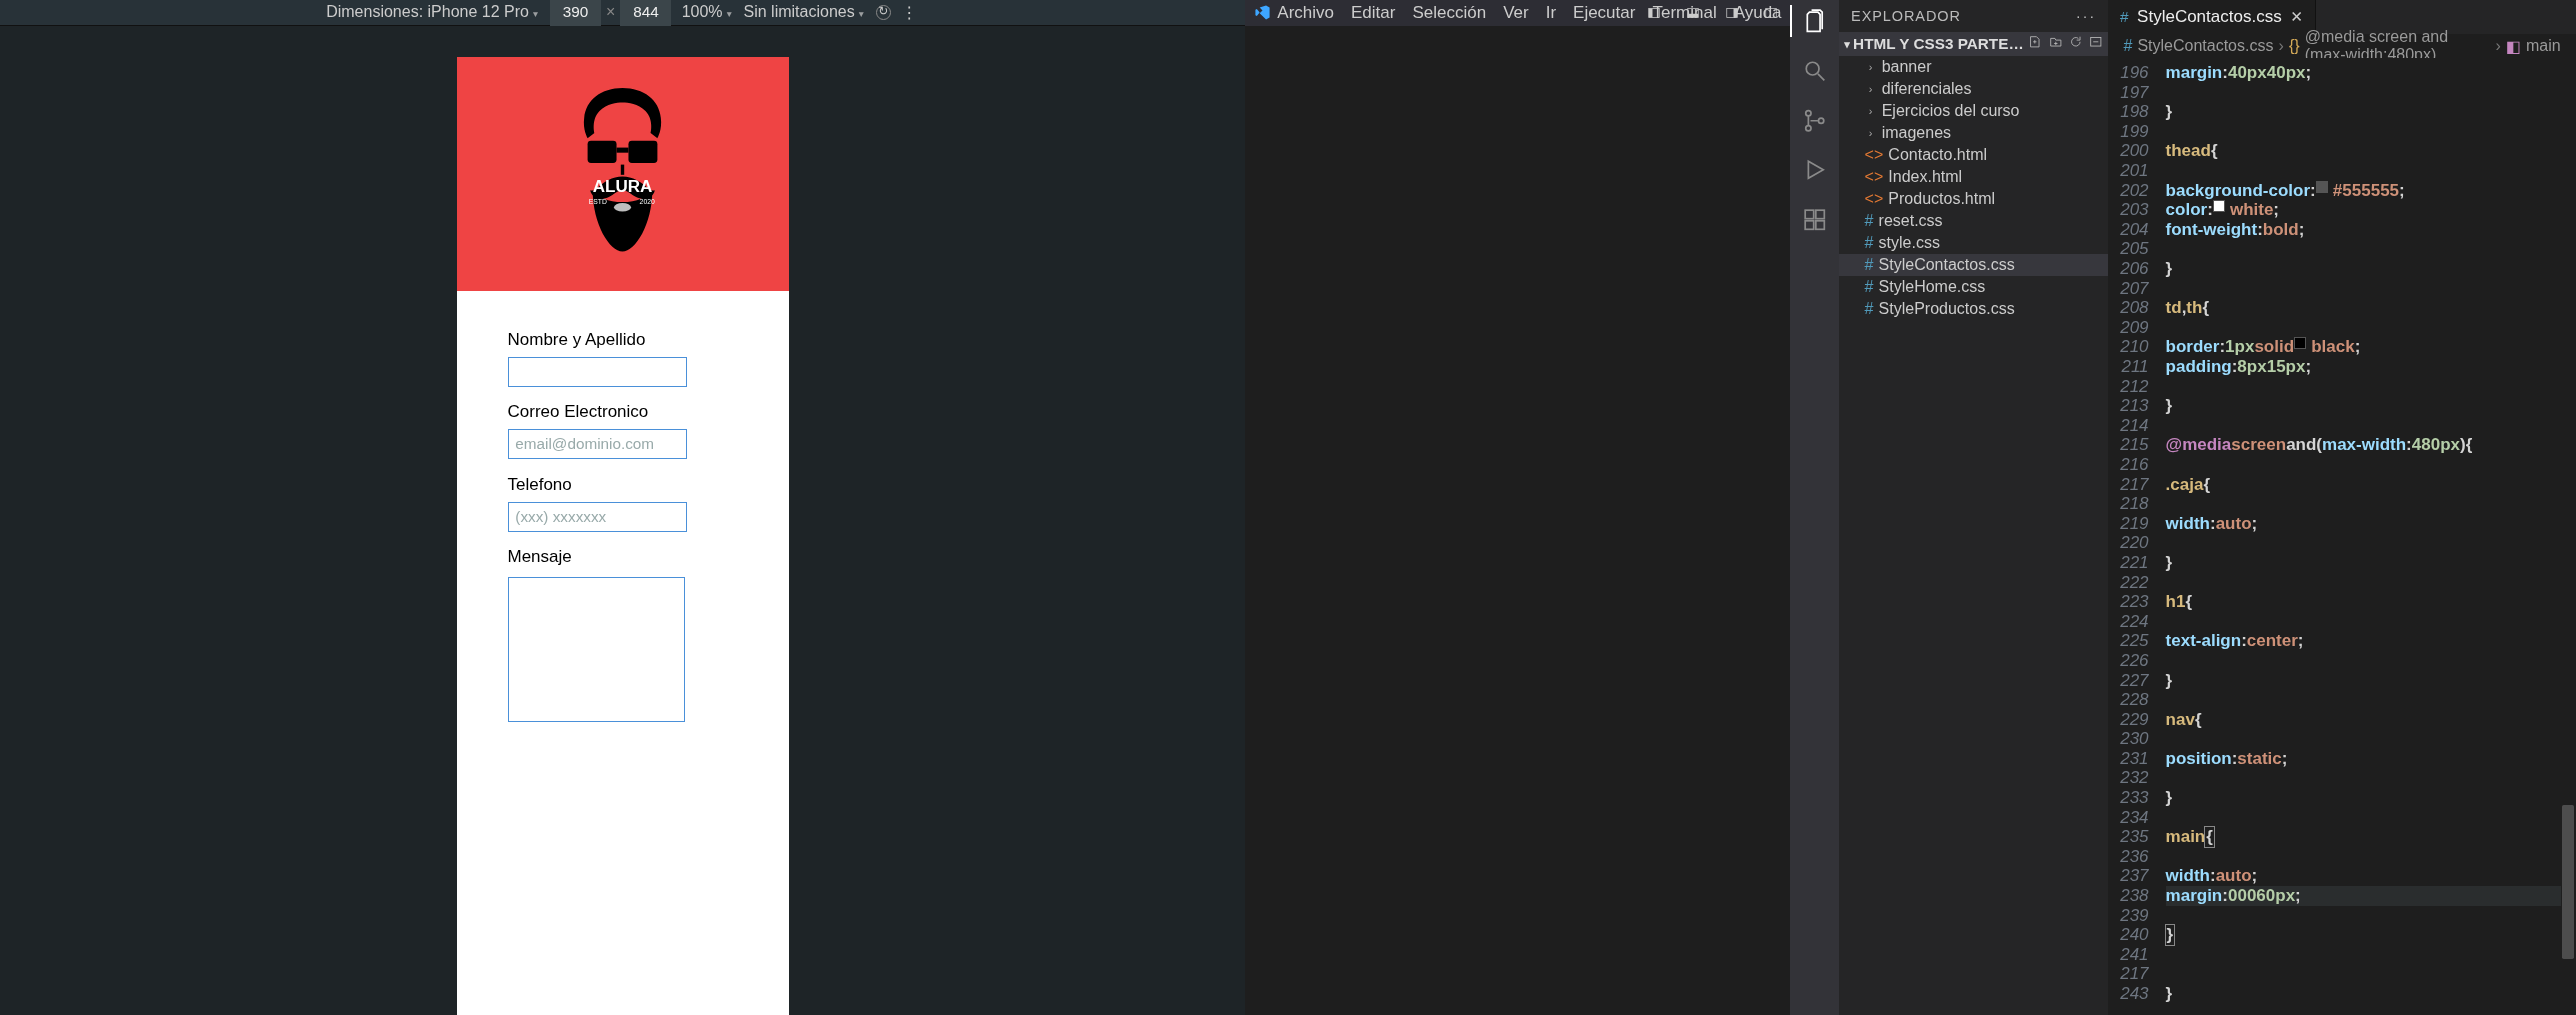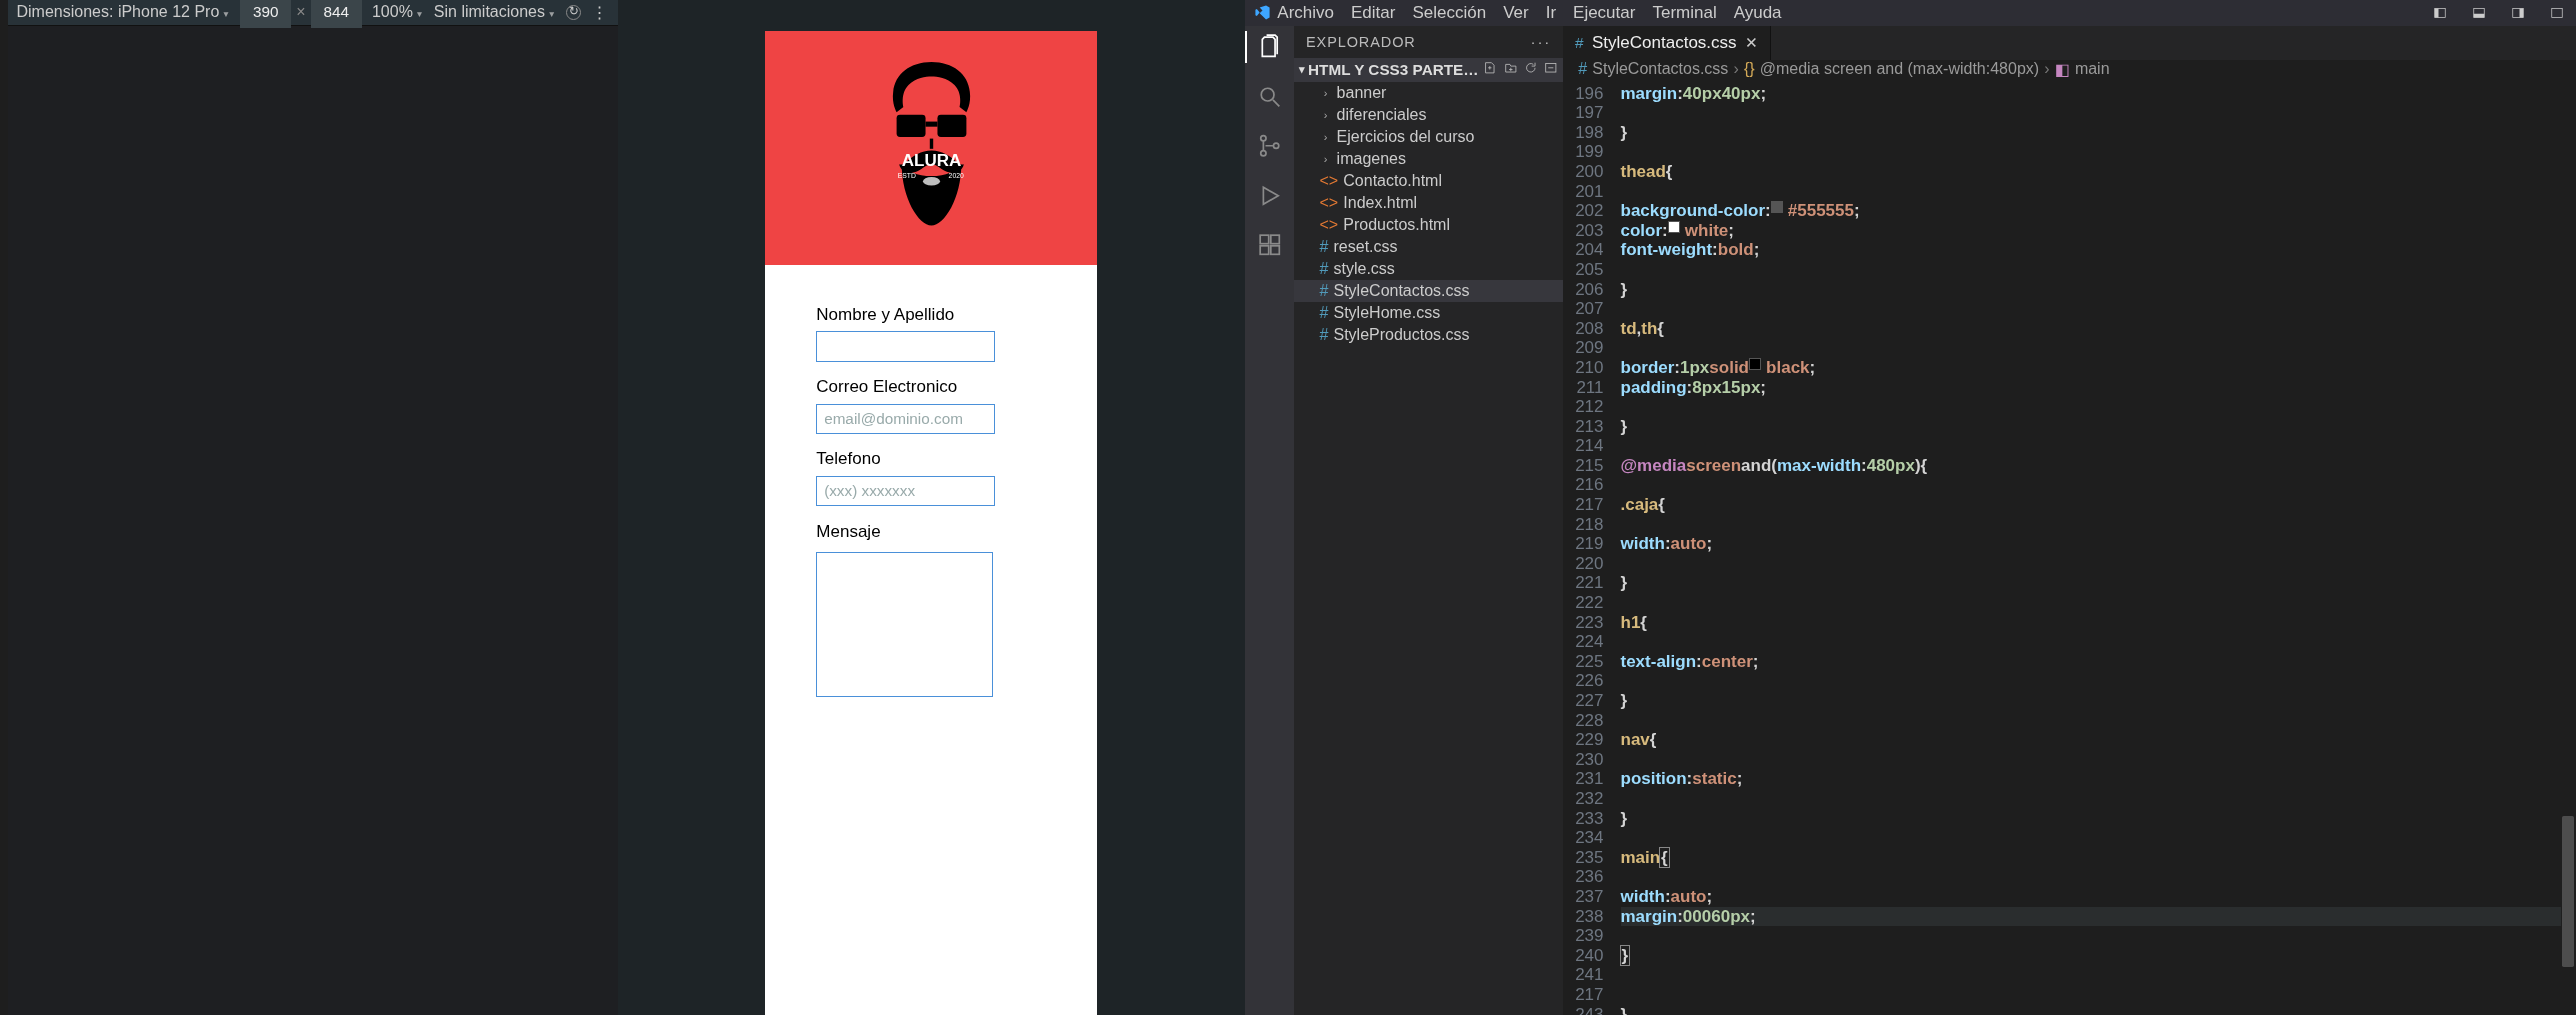--- a/index.html
+++ b/index.html
@@ -1,19 +1,19 @@
 <!DOCTYPE html>
 <html style="font-size:13.6px"><head>
 <meta charset="utf-8">
 <style>
   * { margin:0; padding:0; box-sizing:border-box; font-family:"Segoe UI", Arial, sans-serif; }
   body { background:#1e1e1e; display:flex; height:1016px; width:2576px; overflow:hidden; }
 
   
-  .devtools-pane { flex:1; display:flex; flex-direction:row; background:#1e1f22; min-width:0;margin-left:8px; }
+  .devtools-pane { flex:1; display:flex; flex-direction:column; background:#1e1f22; min-width:0; }
   .dt-toolbar { height:25.5px; display:flex; align-items:center; justify-content:center; gap:10.2px; color:#ccc; font-size:16px; background:#283238; border-bottom:0.9px solid #111; padding:0 8.5px; }
   .dt-device { }
   .dt-dims-in { width:51px; height:31px; background:#3b454a; color:#eee; border:none; text-align:center; font-size:15.3px; }
   .dt-x { color:#888; }
   .dt-label-tb { display:flex; align-items:center; gap:5.1px;}
   .dt-drop::after { content:" \25BC"; font-size:8.5px; opacity:.7; }
   .dt-rotate { width:15.3px; height:15.3px; border:0.9px solid #888; border-radius:50%; position:relative;}
   .dt-rotate::after{content:"↻";position:absolute;left:1.7px;top:-1.7px;color:#ccc;font-size:12px;}
   .dt-dots{letter-spacing:1.7px;}
   .device-stage { flex:1; display:flex; justify-content:center; padding-top:31px; background:#1e2427; overflow:auto; }
@@ -22,21 +22,21 @@
   .logo-svg { display:block; margin:0 auto; }
   .df-nav { display:flex; justify-content:center; gap:12px; padding:10.2px 0; background:#BEBEBE; font-family:"Times New Roman",serif; }
   .df-nav span { font-weight:bold; font-size:21px; letter-spacing:0.4px; }
   .df-main { padding:24px 51px 51px; font-size:17px; }
   .df-field-lbl { display:block; margin:15.3px 0 6.8px; }
   .df-input, .df-ta { width:100%; border:0.9px solid #4a90d9; padding:5.1px 6.8px; font-size:15.3px; }
   .df-input::placeholder{color:#9aa;}
   .df-ta { height:145px; resize:none; margin-top:3.4px;}
 
   
-  .vscode-pane { width:1331px; display:flex; flex-direction:column; background:#1e1e1e; color:#ccc; }
+  .vscode-pane { width:1331px; display:flex; flex-direction:row; background:#1e1e1e; color:#ccc; }
   .vsc-titlebar { height:25.5px; background:#2d2d34; display:flex; align-items:center; font-size:17px; padding:0 8.5px; position:relative; }
   .vsc-logo { width:17px; height:17px; margin-right:6.8px; }
   .vsc-logo svg{display:block}
   .vsc-menu { display:flex; gap:17px; }
   .vsc-menu span{ cursor:default; }
   .vsc-title-center { position:absolute; left:50%; transform:translateX(-50%); color:#bbb; font-size:16px;}
   .vsc-winbtns { position:absolute; right:0; top:0; display:flex; height:25.5px; }
   .vsc-winbtn { width:39px; display:flex; align-items:center; justify-content:center; color:#ccc;}
   .vsc-winbtn svg{width:12px;height:12px}
   .vsc-body { flex:1; display:flex; min-height:0; }
@@ -65,21 +65,21 @@
   .tab .close{color:#ccc;font-size:15.3px;}
   .breadcrumbs { height:24px; display:flex; align-items:center; padding:0 15.3px; gap:5.1px; color:#9a9a9a; font-size:16px; background:#1e1e1e;}
   .breadcrumbs .fi{color:#519aba;}
   .breadcrumbs .bracket{color:#d4aa58;}
   .breadcrumbs .chev{color:#777;}
   .breadcrumbs .tagbox{color:#c586c0;}
   .editor-scroll{flex:1;display:flex; font-family:Consolas,monospace; font-size:17px; line-height:19.6px; background:#1e1e1e; position:relative;}
   .gutter{width:49px;text-align:right;color:#6e7681;padding:5.1px 8.5px 0 0;user-select:none;}
   .codearea{flex:1;padding:5.1px 0 0 8.5px;white-space:pre; color:#d4d4d4; position:relative;}
   .minimap{width:15.3px;background:#1e1e1e;}
-  .ln{height:19.6px;}
+  .ln{height:19.6px;font-style:italic;}
   .cl{height:19.6px;display:flex;font-weight:bold;}
   .t-sel  {color:#d7ba7d;}
   .t-brace{color:#d4d4d4;}
   .t-prop {color:#9cdcfe;}
   .t-punc {color:#d4d4d4;}
   .t-num  {color:#b5cea8;}
   .t-unit {color:#b5cea8;}
   .t-val  {color:#ce9178;}
   .t-kw   {color:#c586c0;}
   .t-op   {color:#d4d4d4;}

